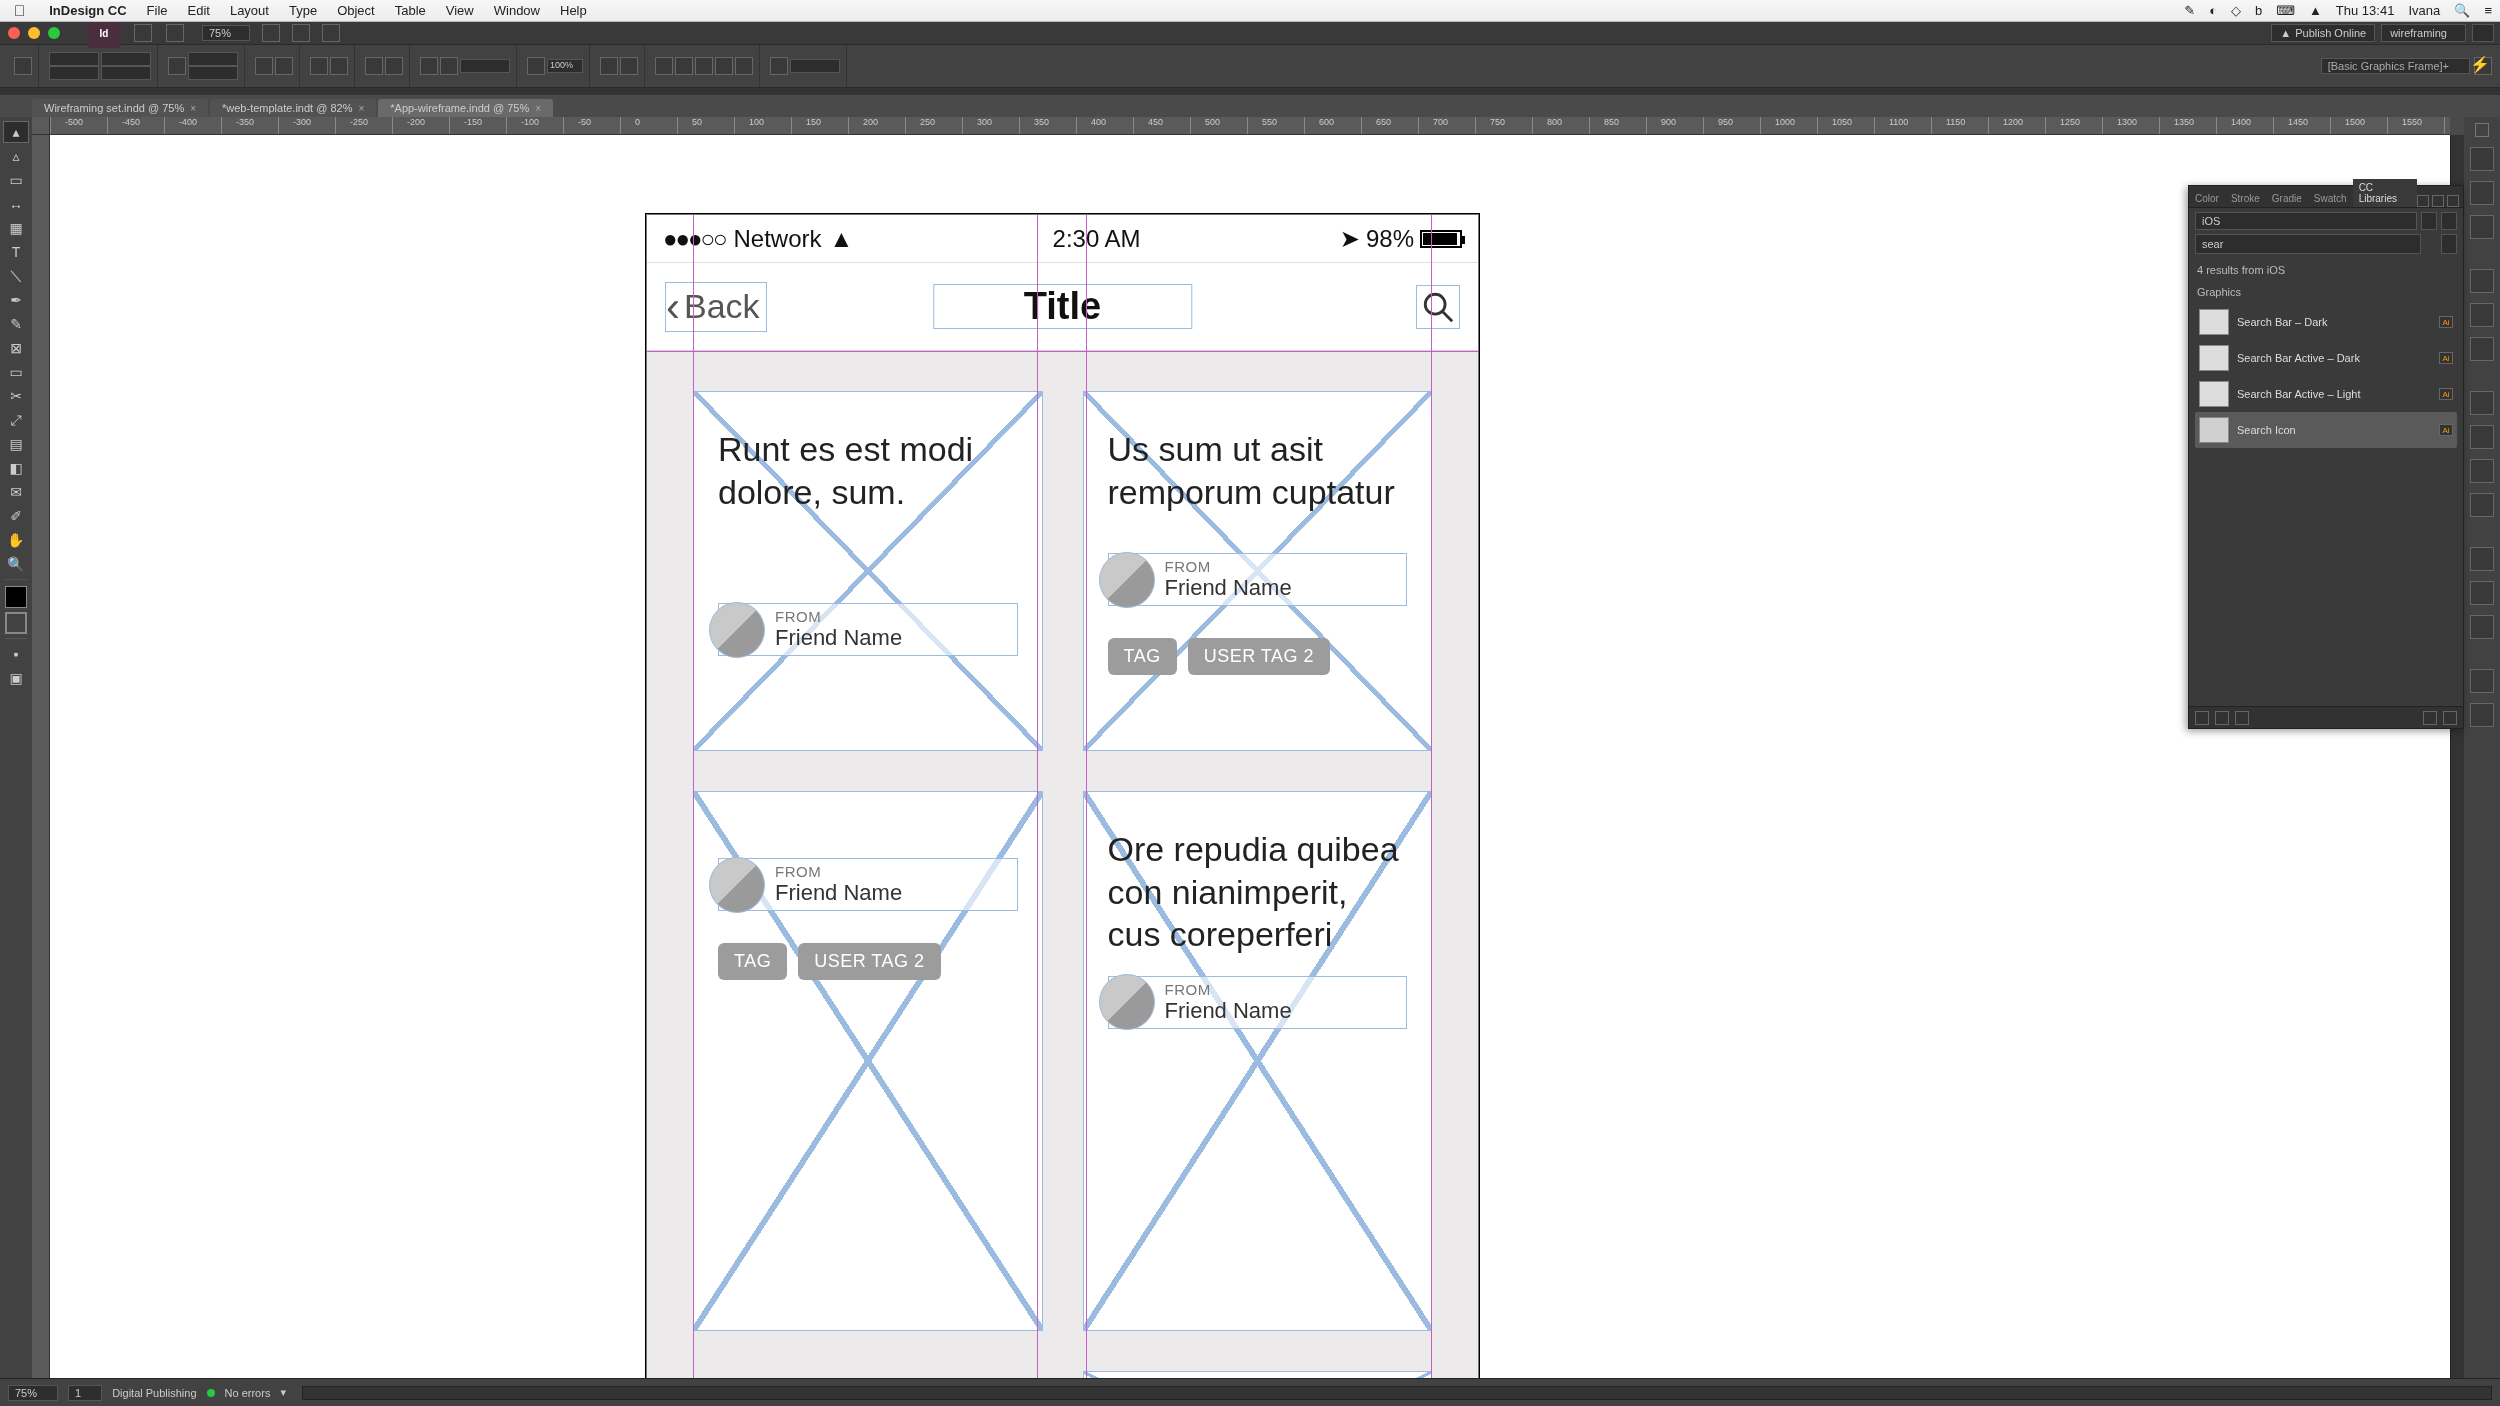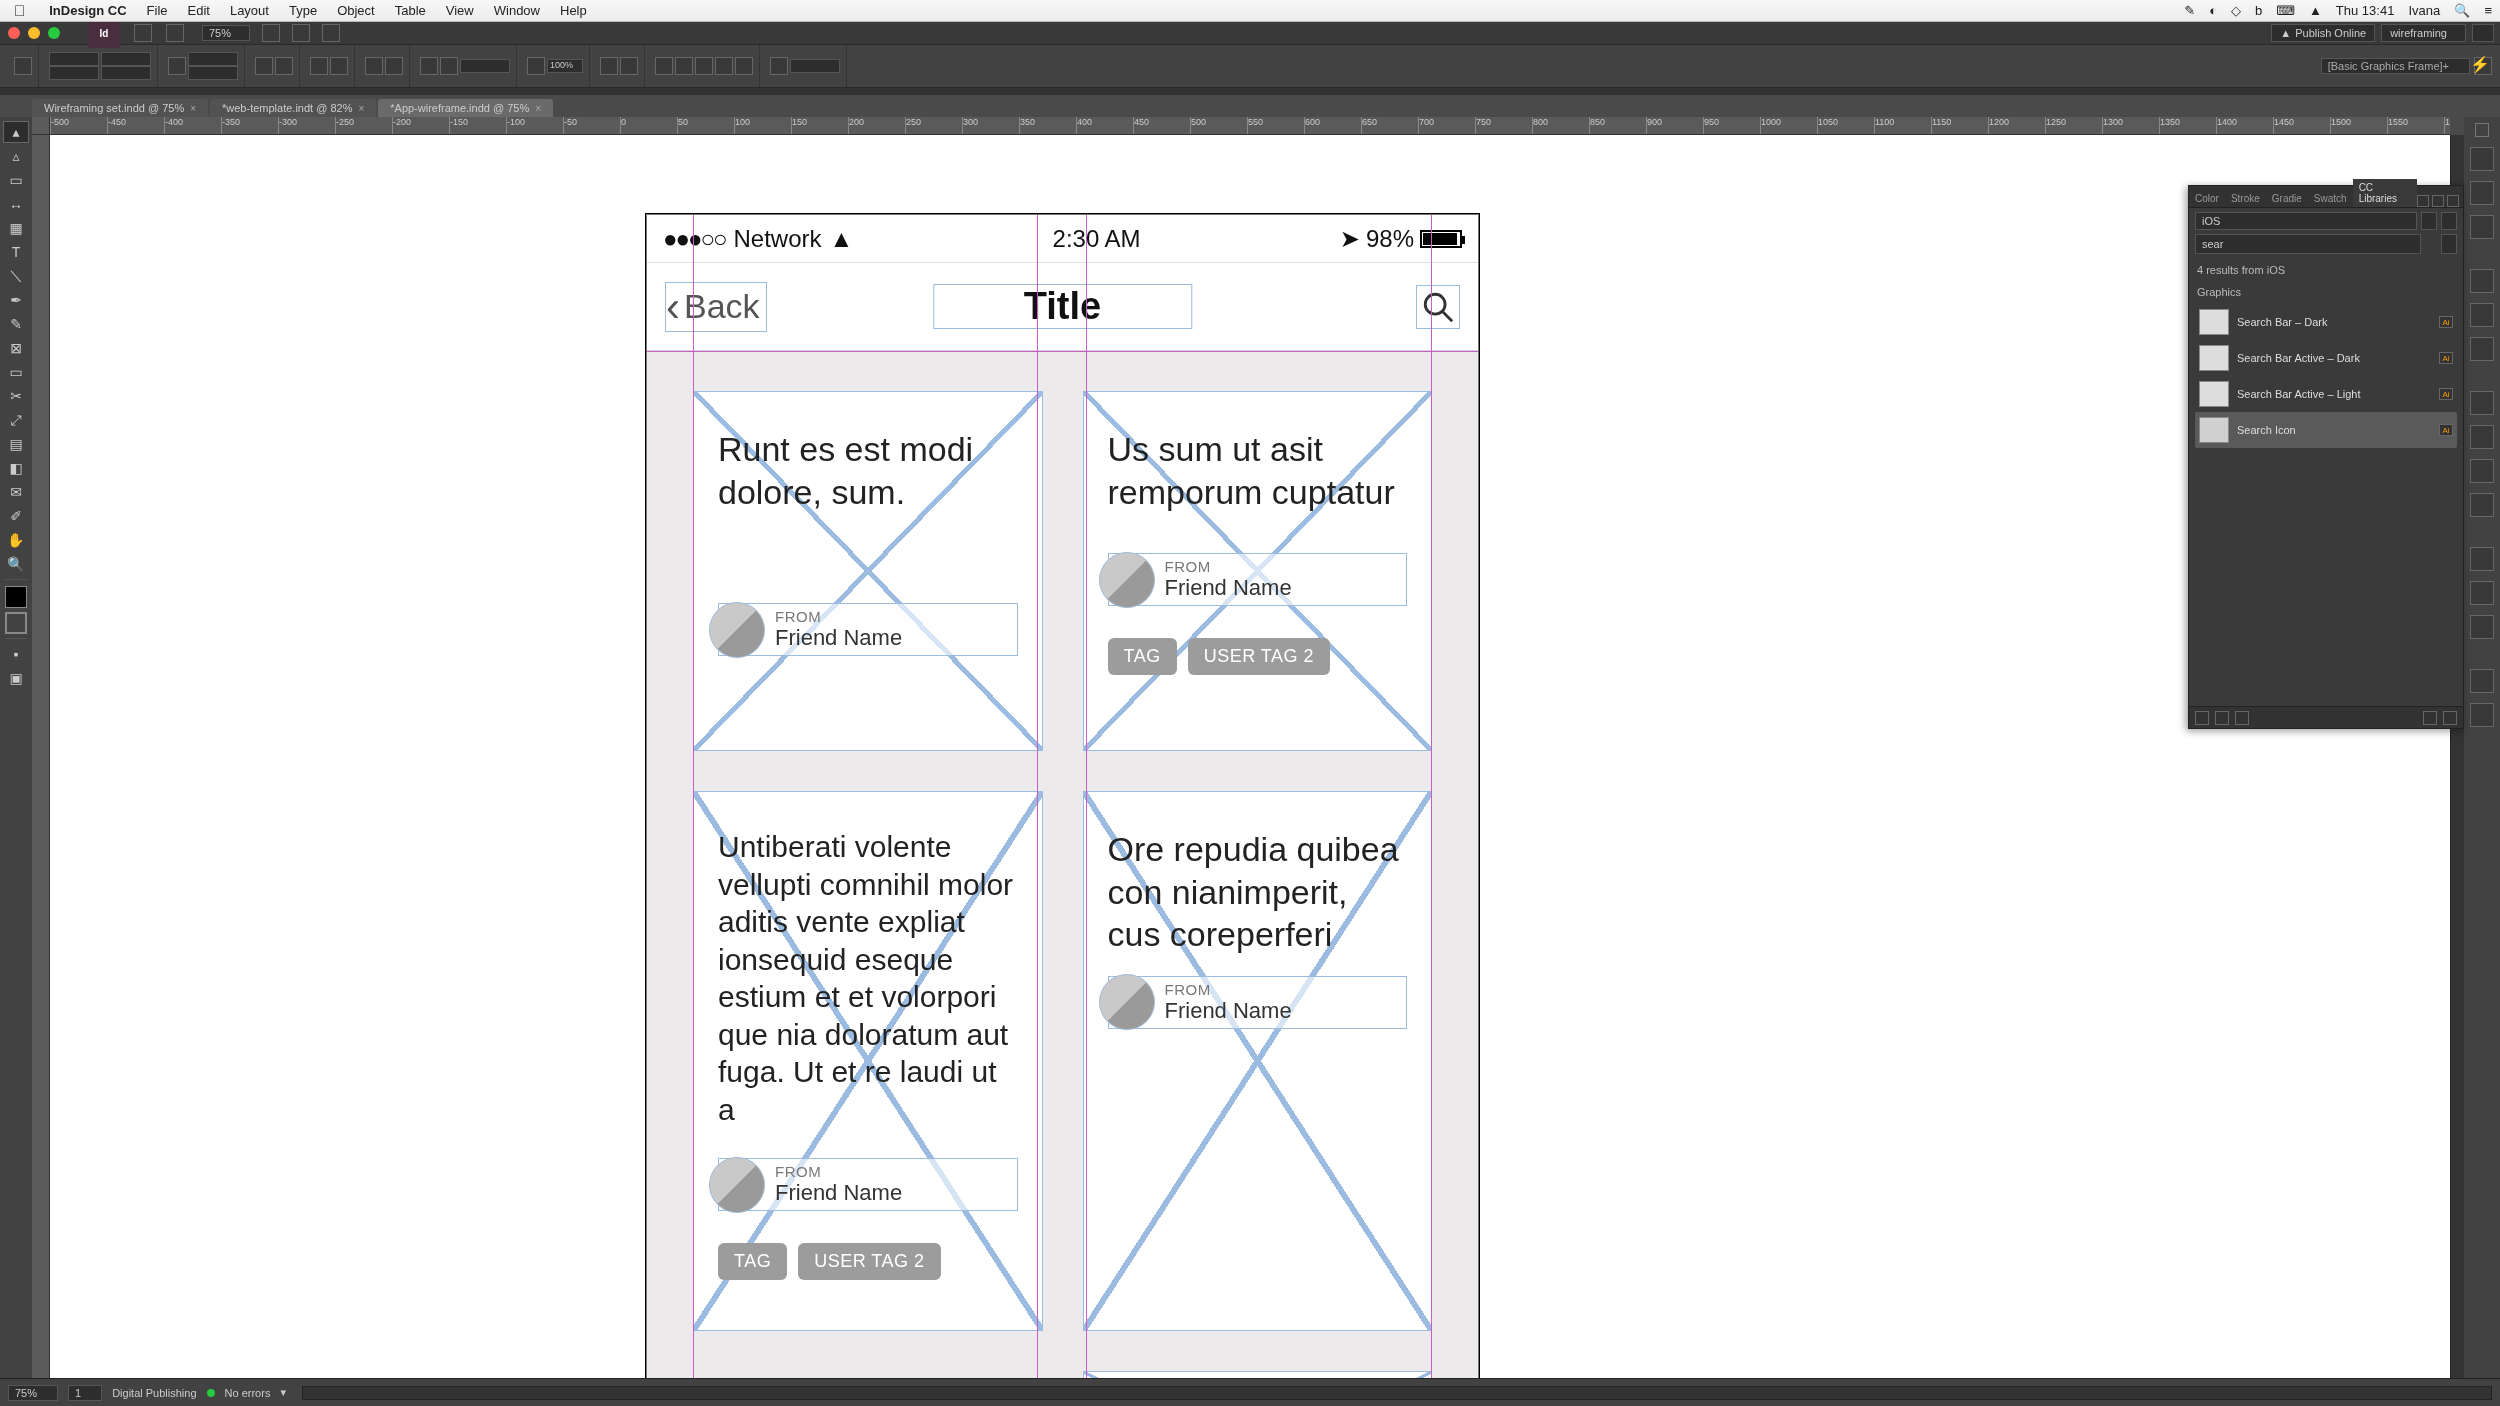--- a/index.html
+++ b/index.html
@@ -38,21 +38,21 @@
 .ribbon-dock{position:absolute;top:88px;left:0;right:0;height:7px;background:#333;z-index:97;}
 
 
 .doc-tabs{position:absolute;top:95px;left:32px;right:32px;height:22px;background:#4a4a4a;display:flex;align-items:flex-end;z-index:96;}
 .doc-tabs .tab{background:#525252;color:#ccc;font-size:11px;padding:3px 12px;margin-right:2px;border-top-left-radius:3px;border-top-right-radius:3px;display:flex;align-items:center;gap:6px;}
 .doc-tabs .tab.active{background:#6a6a6a;}
 .doc-tabs .tab .x{font-size:10px;color:#aaa;}
 
 
 .ruler-h{position:absolute;top:117px;left:50px;right:50px;height:18px;background:#5a5a5a;z-index:60;display:flex;overflow:hidden;border-bottom:1px solid #333;}
-.ruler-h .tick{flex:0 0 57px;border-left:1px solid #888;color:#ccc;font-size:9px;padding-left:0;display:flex;align-items:flex-start;}
+.ruler-h .tick{flex:0 0 57px;border-left:1px solid #888;color:#ccc;font-size:9px;padding-left:14px;display:flex;align-items:flex-start;}
 .ruler-v{position:absolute;top:135px;left:32px;bottom:28px;width:18px;background:#5a5a5a;z-index:60;border-right:1px solid #333;}
 .ruler-origin{position:absolute;top:117px;left:32px;width:18px;height:18px;background:#5a5a5a;border-right:1px solid #333;border-bottom:1px solid #333;z-index:61;}
 
 
 .toolbox{position:absolute;top:117px;left:0;bottom:28px;width:32px;background:#424242;z-index:70;display:flex;flex-direction:column;align-items:center;padding-top:4px;gap:2px;}
 .toolbox .tool{width:26px;height:22px;display:flex;align-items:center;justify-content:center;color:#ccc;font-size:14px;border:1px solid transparent;}
 .toolbox .tool.sel{background:#2d2d2d;border:1px solid #666;}
 .toolbox .sep{width:22px;height:1px;background:#555;margin:2px 0;}
 .toolbox .swatch{width:22px;height:22px;border:1px solid #888;position:relative;margin-top:2px;}
 .toolbox .swatch.fill{background:#000;}
@@ -433,21 +433,20 @@
           </div>
           <div class="tags">
             <div class="tag">TAG</div>
             <div class="tag">USER TAG 2</div>
           </div>
         </div>
 
         <div class="card" style="min-height:540px;">
           <div class="diag1"></div>
             <div class="diag2"></div>
-          <div class="card-title" style="font-size:30px;">Untiberati volente vellupti comnihil molor aditis vente expliat ionsequid eseque estium et et volorpori que nia doloratum aut fuga. Ut et re laudi ut a</div>
           <div class="from-block" style="margin-top:30px;">
             <div class="avatar"></div>
             <div class="from-txt">
               <div class="from-label">FROM</div>
               <div class="from-name">Friend Name</div>
             </div>
           </div>
           <div class="tags">
             <div class="tag">TAG</div>
             <div class="tag">USER TAG 2</div>

